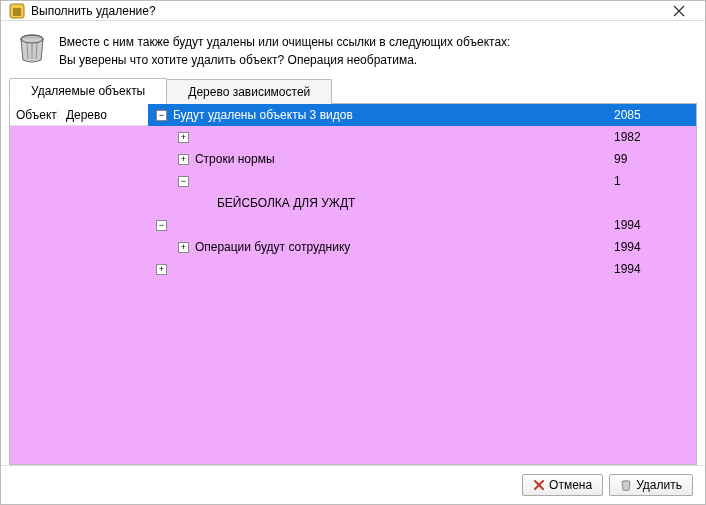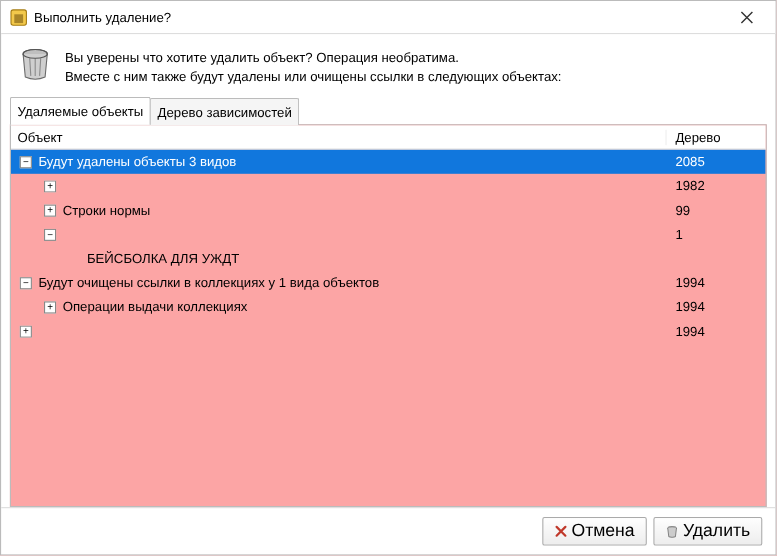--- a/index.html
+++ b/index.html
@@ -10,21 +10,21 @@
     background: #fff;
     color: #000;
     width: 706px;
     height: 505px;
     overflow: hidden;
     border: 1px solid #bbb;
     display: flex;
     flex-direction: column;
   }
   .titlebar {
-    height: 30px;
+    height: 20px;
     display: flex;
     align-items: center;
     padding: 0 6px 0 8px;
     border-bottom: 1px solid #ddd;
     background: #fff;
   }
   .titlebar .app-icon {
     width: 16px; height: 16px;
     margin-right: 6px;
     display: flex; align-items: center; justify-content: center;
@@ -46,21 +46,21 @@
     gap: 10px;
   }
   .header .trash-icon svg { display: block; }
   .header .msg { line-height: 1.5; padding-top: 2px; }
   .tabs {
     display: flex;
     padding: 0 8px;
     align-items: flex-end;
   }
   .tab {
-    padding: 5px 6px;
+    padding: 5px 21px;
     border: 1px solid #bbb;
     border-bottom: none;
     background: #f5f5f5;
     font-size: 12px;
     cursor: pointer;
     margin-right: -1px;
     border-radius: 2px 2px 0 0;
     position: relative;
     top: 1px;
   }
@@ -69,22 +69,22 @@
     z-index: 2;
     top: 1px;
     border-bottom: 1px solid #fff;
   }
   .tab-body {
     border: 1px solid #bbb;
     margin: 0 8px;
     flex: 1;
     min-height: 0;
     display: flex;
-    flex-direction: column;
-    background: #fca5a5;
+    flex-direction: row;
+    background: #f0abfc;
   }
   .grid-header {
     display: flex;
     height: 22px;
     align-items: center;
     background: #fff;
     border-bottom: 1px solid #ddd;
   }
   .grid-header .col-obj {
     flex: 1;
@@ -146,21 +146,21 @@
     padding: 8px 12px;
     border-top: 1px solid #ddd;
     display: flex;
     justify-content: flex-end;
     gap: 6px;
   }
   .btn {
     border: 1px solid #aaa;
     background: linear-gradient(#fefefe,#ededed);
     padding: 3px 10px;
-    font-size: 16px;
+    font-size: 12px;
     cursor: pointer;
     display: inline-flex;
     align-items: center;
     gap: 4px;
     border-radius: 2px;
   }
   .btn svg { display: block; }
 </style>
 </head>
 <body>
@@ -183,22 +183,22 @@
 <div class="header">
   <span class="trash-icon">
     <svg width="34" height="34" viewBox="0 0 34 34">
       <ellipse cx="17" cy="8" rx="11" ry="4" fill="#bfbfbf" stroke="#6a6a6a"></ellipse>
       <path d="M6 8 L8 29 Q17 33 26 29 L28 8" fill="#cfcfcf" stroke="#6a6a6a"></path>
       <path d="M12 12 L13 28 M17 12 L17 28 M22 12 L21 28" stroke="#8a8a8a" stroke-width="1"></path>
       <ellipse cx="17" cy="8" rx="11" ry="4" fill="none" stroke="#555"></ellipse>
     </svg>
   </span>
   <div class="msg">
+    <div>Вместе с ним также будут удалены или очищены ссылки в следующих объектах:</div>
     <div>Вы уверены что хотите удалить объект? Операция необратима.</div>
-    <div>Вместе с ним также будут удалены или очищены ссылки в следующих объектах:</div>
   </div>
 </div>
 
 <div class="tabs">
   <div class="tab active">Удаляемые объекты</div>
   <div class="tab">Дерево зависимостей</div>
 </div>
 
 <div class="tab-body">
   <div class="grid-header">
@@ -241,29 +241,28 @@
           <span class="spacer" style="width: 52px;"></span>
           <span style="display: inline-block; width: 17px;"></span>
           <span>БЕЙСБОЛКА ДЛЯ УЖДТ</span>
         </div>
         <div class="cell-count"></div>
       </div>
       <div class="row">
         <div class="cell-obj">
           <span class="spacer" style="width: 8px;"></span>
           <span class="toggle">−</span>
-          <span>Будут очищены ссылки в коллекциях у 1 вида объектов</span>
         </div>
         <div class="cell-count">1994</div>
       </div>
       <div class="row">
         <div class="cell-obj">
           <span class="spacer" style="width: 30px;"></span>
           <span class="toggle">+</span>
-          <span>Операции выдачи коллекциях</span>
+          <span>Операции будут сотруднику</span>
         </div>
         <div class="cell-count">1994</div>
       </div>
       <div class="row">
         <div class="cell-obj">
           <span class="spacer" style="width: 8px;"></span>
           <span class="toggle">+</span>
         </div>
         <div class="cell-count">1994</div>
       </div>

